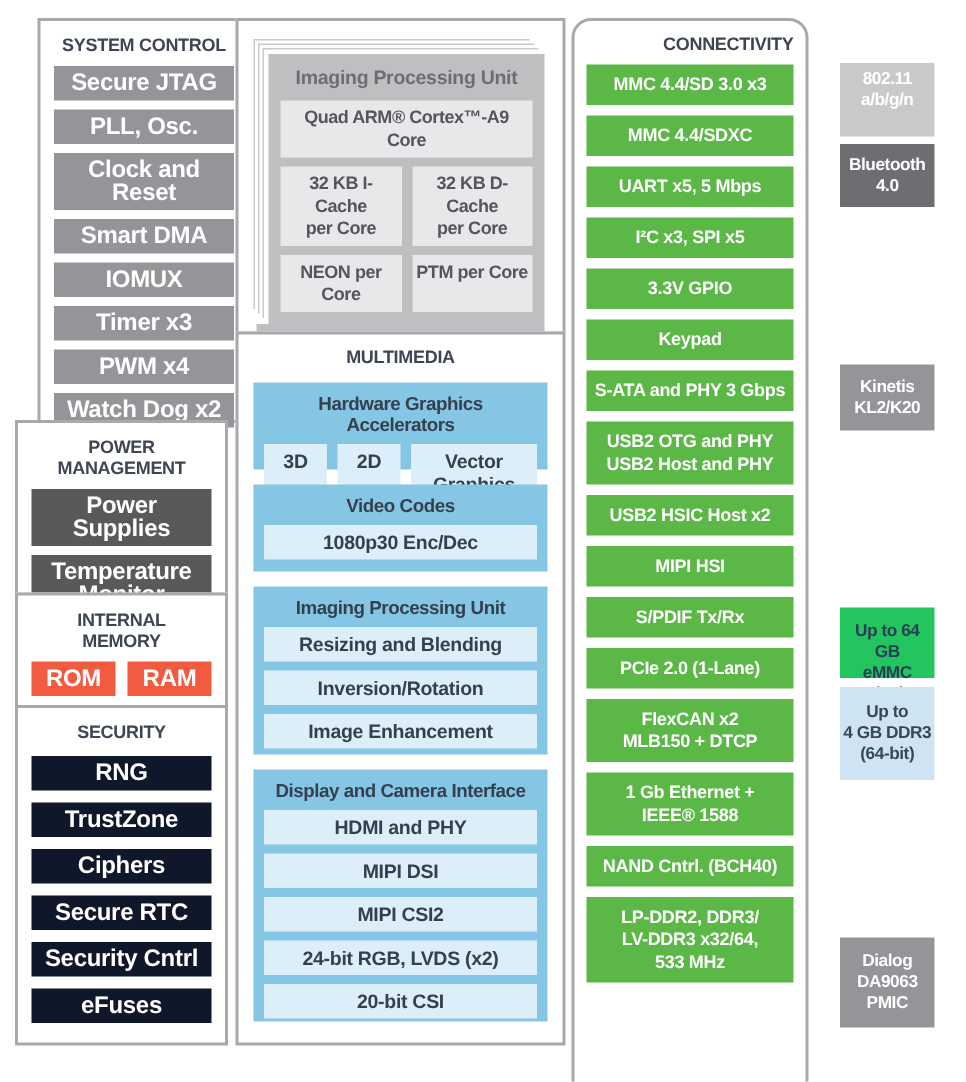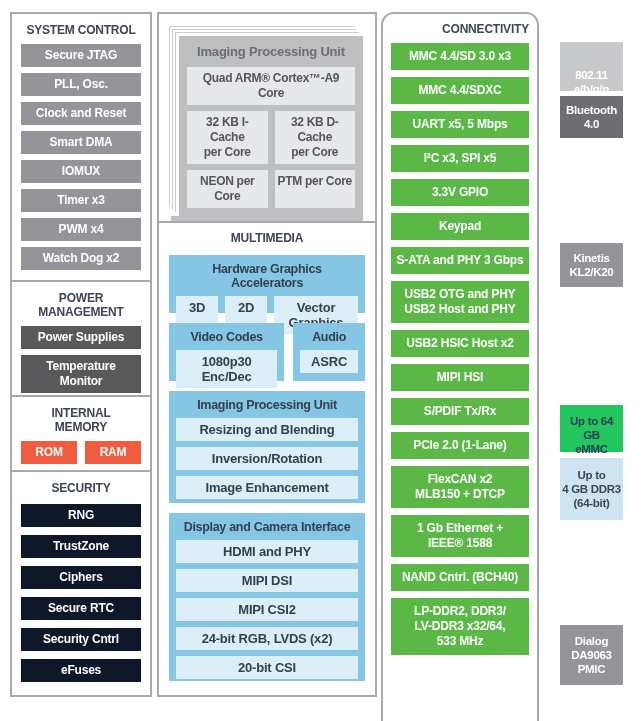--- a/index.html
+++ b/index.html
@@ -10,21 +10,21 @@
   }
   .abs{position:absolute;box-sizing:border-box;}
   .bordered{border:2px solid #a7a9ac;background:#fff;}
   
   .sec{left:10px;width:142px;display:flex;flex-direction:column;align-items:center;padding:7px 9px;}
   .sec-title{
     font-weight:bold;color:#3e4553;font-size:12px;line-height:14px;
     text-align:center;letter-spacing:-0.2px;margin:2px 0 1px;white-space:pre-line;
   }
   .btn{
-    width:100%;color:#fff;font-weight:bold;font-size:12px;line-height:15px;
+    width:100%;color:#fff;font-weight:bold;font-size:16px;line-height:15px;
     text-align:center;padding:4px 2px;box-sizing:border-box;white-space:pre-line;
     letter-spacing:-0.2px;
   }
   .bg-gray{background:#939598;} .bg-dark{background:#58595b;}
   .bg-blue{background:#0f172a;text-align:center;} .bg-orange{background:#f15b40;}
   .mem-row{display:flex;gap:8px;width:100%;}
   .mem-row .btn{flex:1;}
   .g6{gap:6px;} .g8{gap:8px;}
   
   .cpu-wrap{left:157px;top:12px;width:220px;height:211px;display:flex;flex-direction:column;padding:8px 10px;}
@@ -72,21 +72,21 @@
   }
   .ext-lightgray{background:#c8c9cb;}
   .ext-darkgray{background:#6d6e71;}
   .ext-gray{background:#939598;}
   .ext-blue{background:#22c55e;color:#2a3f55;}
   .ext-lightblue{background:#cfe4f2;color:#3a4656;}
 </style>
 </head>
 <body>
 
-<div class="abs bordered sec g6" style="top:12px;height:270px;">
+<div class="abs bordered sec g6" style="top:12px;height:270px;margin-left:15px;">
   <div class="sec-title">SYSTEM CONTROL</div>
   <div class="btn bg-gray">Secure JTAG</div>
   <div class="btn bg-gray">PLL, Osc.</div>
   <div class="btn bg-gray">Clock and Reset</div>
   <div class="btn bg-gray">Smart DMA</div>
   <div class="btn bg-gray">IOMUX</div>
   <div class="btn bg-gray">Timer x3</div>
   <div class="btn bg-gray">PWM x4</div>
   <div class="btn bg-gray">Watch Dog x2</div>
 </div>
@@ -145,24 +145,20 @@
       <div class="mm-item w-3d">3D</div>
       <div class="mm-item w-2d">2D</div>
       <div class="mm-item w-vg">Vector Graphics</div>
     </div>
   </div>
 
   <div class="va-row">
     <div class="mm-box vc-box" style="height:58px;">
       <div class="mm-box-title">Video Codes</div>
       <div class="mm-item">1080p30 Enc/Dec</div>
-    </div>
-    <div class="mm-box au-box" style="height:58px;">
-      <div class="mm-box-title">Audio</div>
-      <div class="mm-item">ASRC</div>
     </div>
   </div>
 
   <div class="mm-box" style="height:112px;">
     <div class="mm-box-title">Imaging Processing Unit</div>
     <div class="mm-item">Resizing and Blending</div>
     <div class="mm-item">Inversion/Rotation</div>
     <div class="mm-item">Image Enhancement</div>
   </div>
 
@@ -194,21 +190,21 @@
   <div class="gbox">FlexCAN x2
 MLB150 + DTCP</div>
   <div class="gbox">1 Gb Ethernet +
 IEEE® 1588</div>
   <div class="gbox">NAND Cntrl. (BCH40)</div>
   <div class="gbox">LP-DDR2, DDR3/
 LV-DDR3 x32/64,
 533 MHz</div>
 </div>
 
-<div class="abs ext ext-lightgray" style="top:42px;height:49px;padding-top:26px;">802.11
+<div class="abs ext ext-lightgray" style="top:42px;height:49px;padding-top:4px;">802.11
 a/b/g/n</div>
 <div class="abs ext ext-darkgray" style="top:96px;height:42px;padding-top:7px;">Bluetooth
 4.0</div>
 <div class="abs ext ext-gray" style="top:243px;height:44px;padding-top:8px;">Kinetis
 KL2/K20</div>
 <div class="abs ext ext-blue" style="top:405px;height:47px;padding-top:9px;">Up to 64 GB
 eMMC Flash</div>
 <div class="abs ext ext-lightblue" style="top:458px;height:62px;padding-top:10px;">Up to
 4 GB DDR3
 (64-bit)</div>

